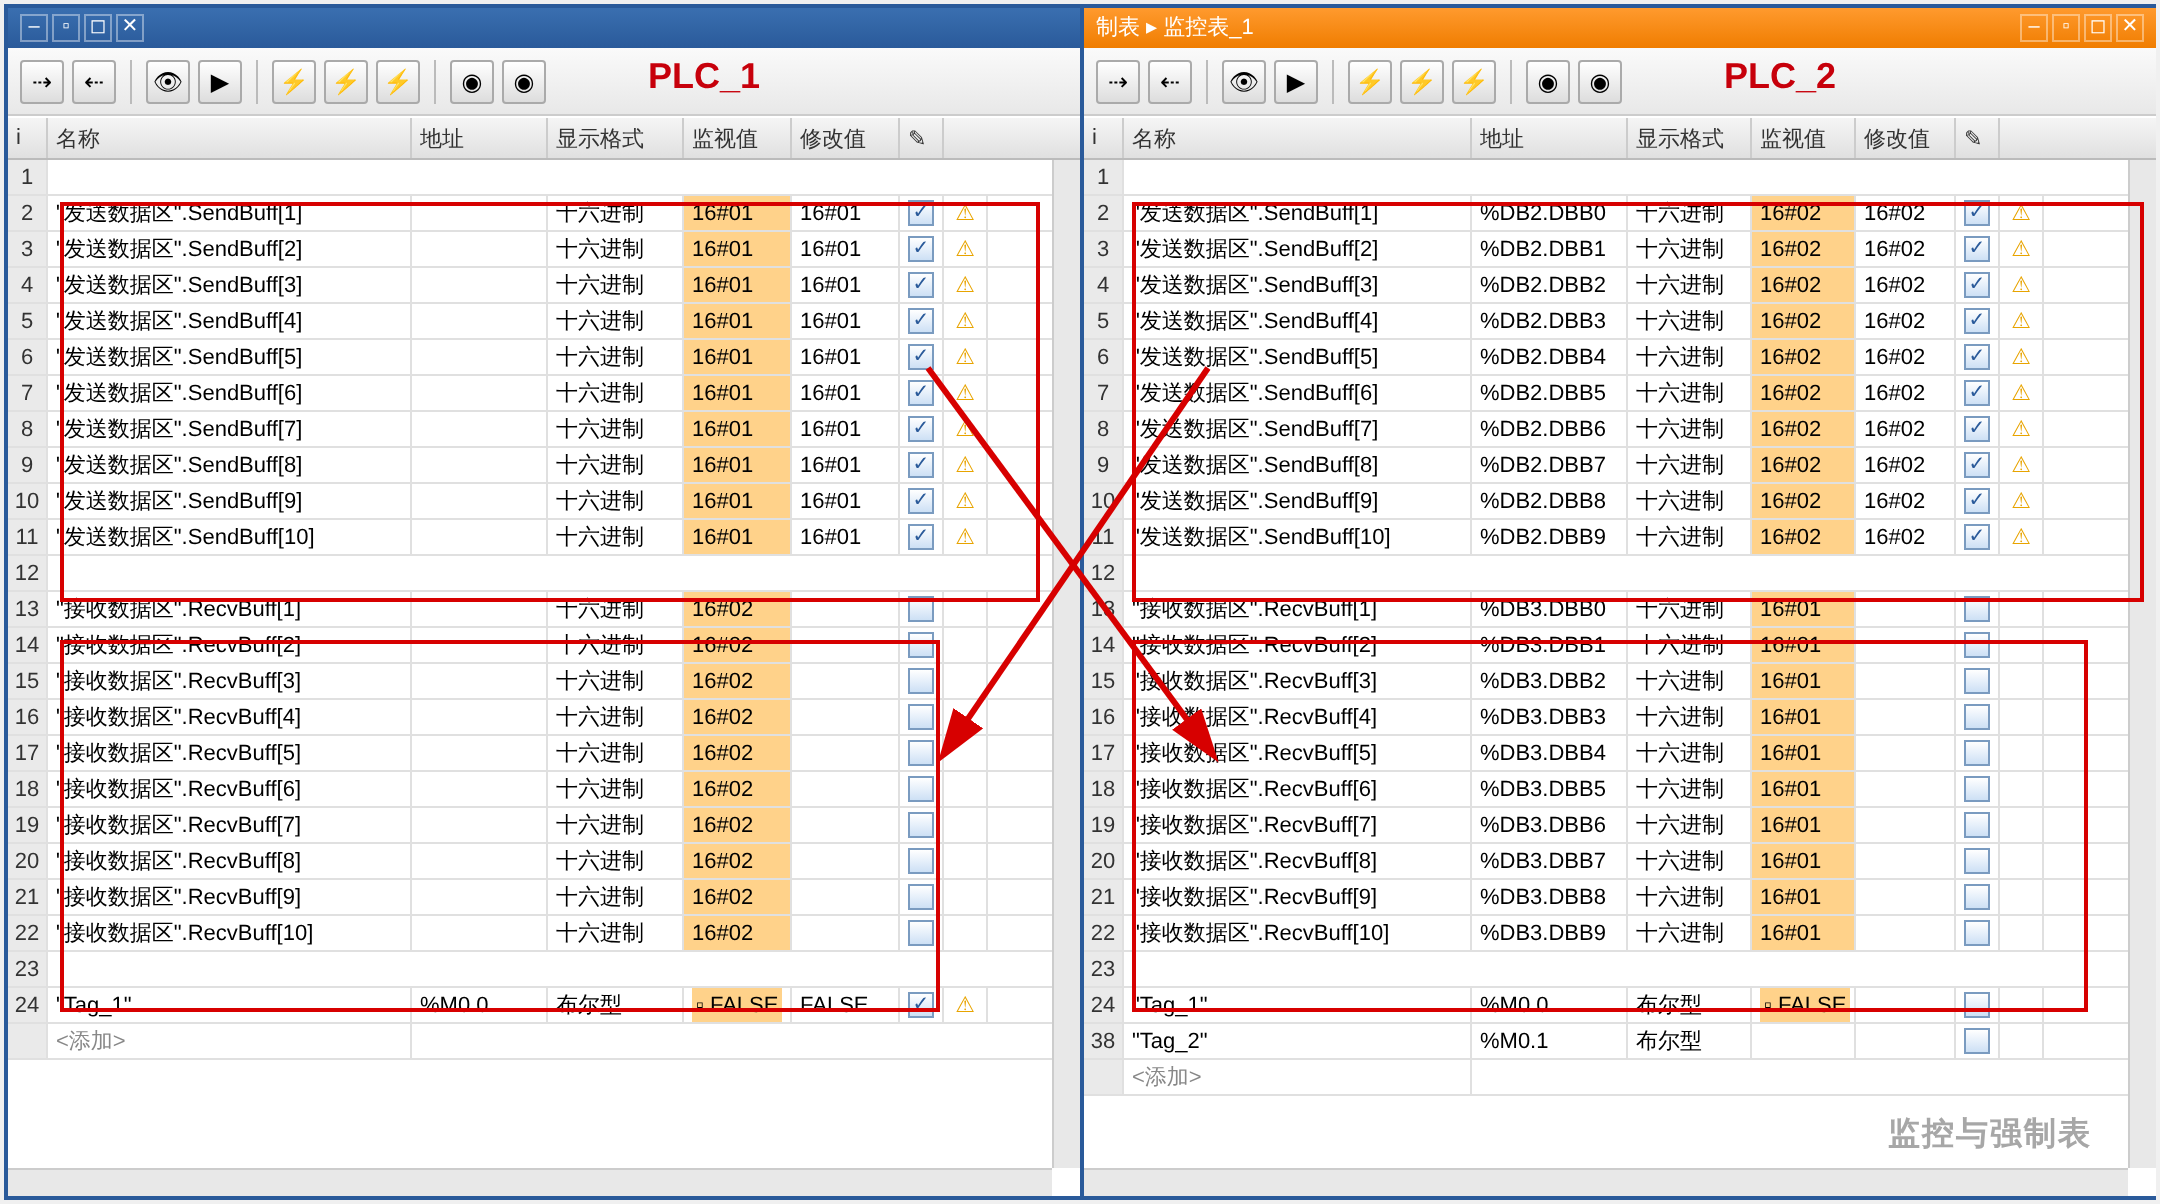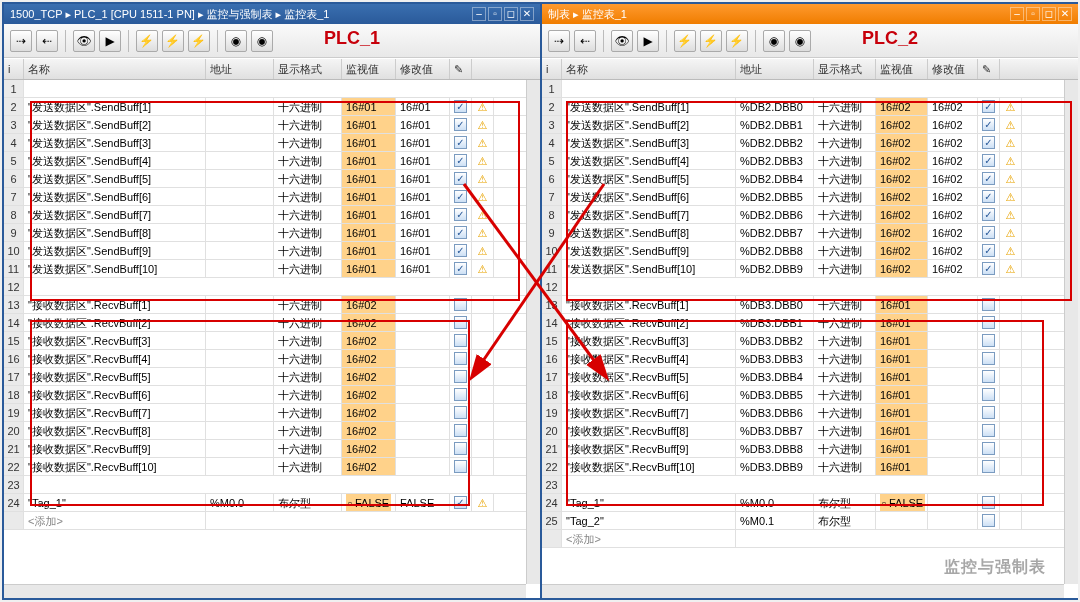--- a/index.html
+++ b/index.html
@@ -35,21 +35,20 @@
   .scrollbar-h { position: absolute; bottom: 0; left: 0; right: 14px; height: 14px; background: #e8e8e8; border-top: 1px solid #ccc; }
   .watermark { position: absolute; right: 30px; bottom: 20px; font-size: 16px; color: rgba(120,120,120,.65); font-weight: bold; letter-spacing: 1px; pointer-events: none; }
 </style>
 </head>
 <body>
 
 <div class="outer-border">
 
   <div class="panel panel-left">
     <div class="titlebar blue">
-      <span>1500_TCP  ▸  PLC_1 [CPU 1511-1 PN]  ▸  监控与强制表  ▸  监控表_1</span>
       <span class="win-ctrls">
         <span class="win-btn">–</span>
         <span class="win-btn">▫</span>
         <span class="win-btn">◻</span>
         <span class="win-btn">✕</span>
       </span>
     </div>
     <div class="toolbar">
       <span class="tool-icon">⇢</span>
       <span class="tool-icon">⇠</span>
@@ -689,21 +688,21 @@
           <div class="cell" style="width: 52px;">
             <span class="false-badge">▫ FALSE</span>
           </div>
           <div class="cell" style="width: 50px;"></div>
           <div class="cell" style="width: 22px; justify-content: center;">
             <span class="chk"></span>
           </div>
           <div class="cell" style="width: 22px; justify-content: center;"></div>
         </div>
         <div class="row">
-          <div class="cell rownum" style="width: 20px;">25</div>
+          <div class="cell rownum" style="width: 20px;">38</div>
           <div class="cell" style="width: 174px;">"Tag_2"</div>
           <div class="cell" style="width: 78px;">%M0.1</div>
           <div class="cell" style="width: 62px;">布尔型</div>
           <div class="cell" style="width: 52px;"></div>
           <div class="cell" style="width: 50px;"></div>
           <div class="cell" style="width: 22px; justify-content: center;">
             <span class="chk"></span>
           </div>
           <div class="cell" style="width: 22px; justify-content: center;"></div>
         </div>

